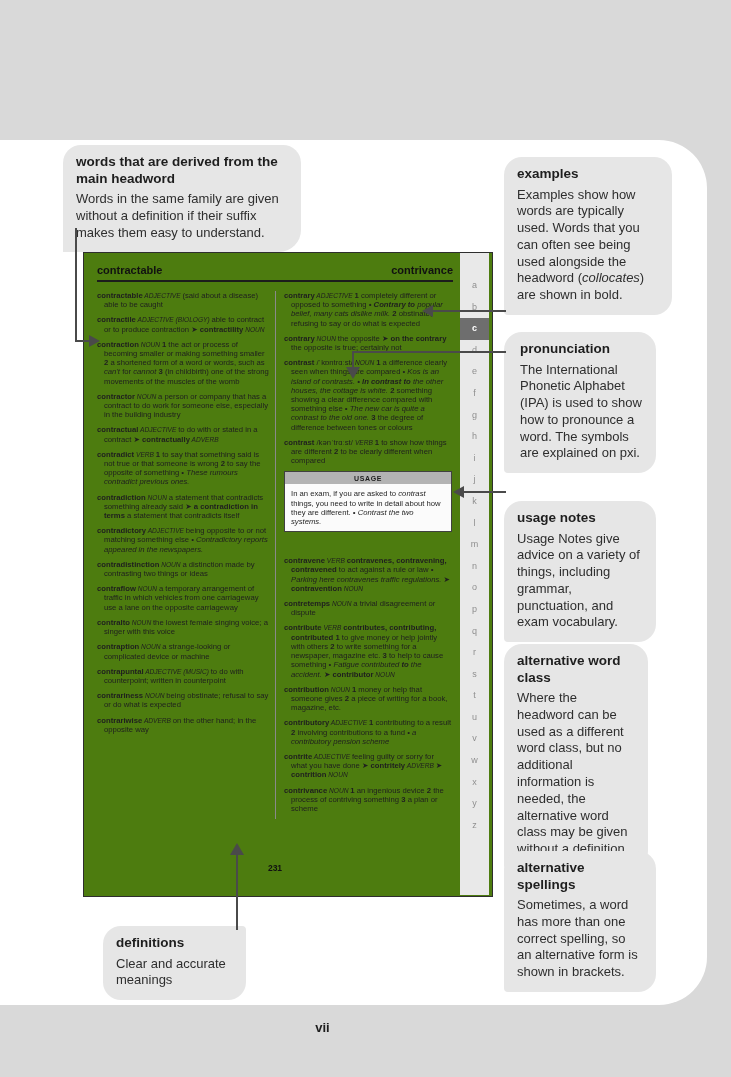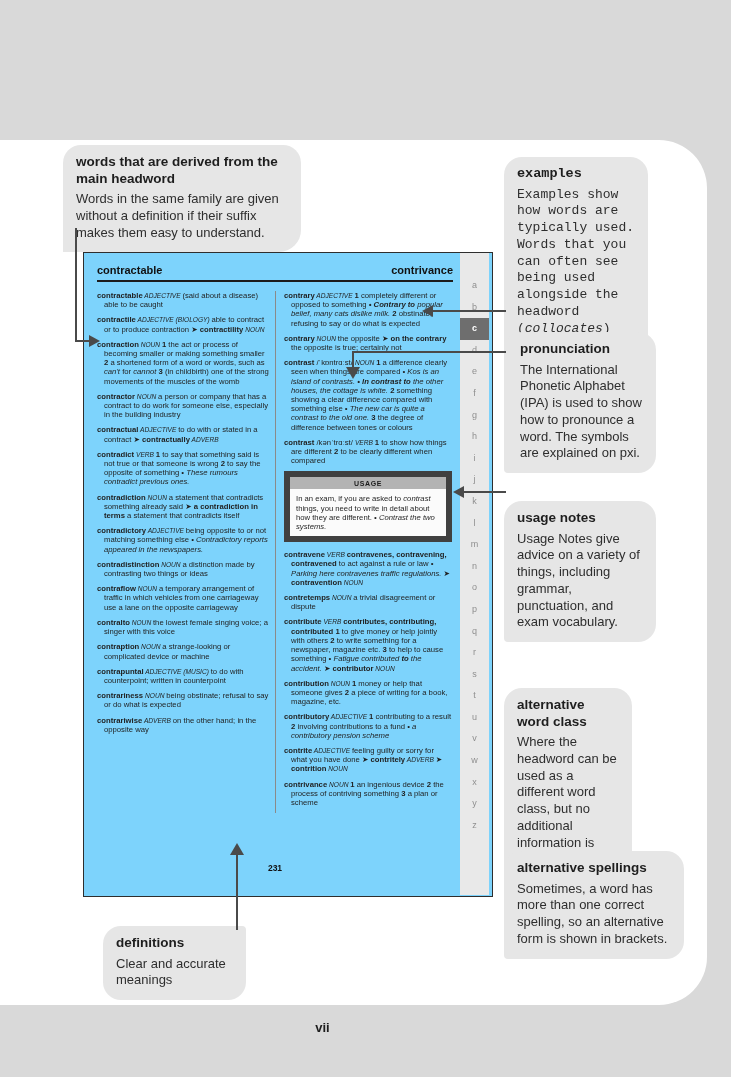--- a/index.html
+++ b/index.html
@@ -16,30 +16,30 @@
   
   .callout{
     position:absolute;background:#e6e6e6;
     padding:9px 13px 11px 13px;box-sizing:border-box;
   }
   .callout h3{
     margin:0 0 4px 0;font-size:13.5px;line-height:16.5px;font-weight:700;color:#1e1e1e;
   }
   .callout .cbody{font-size:13px;line-height:16.8px;color:#2e2e2e;}
   .co-derived{left:63px;top:145px;width:238px;border-radius:18px 18px 22px 0;}
-  .co-examples{left:504px;top:157px;width:144px;border-radius:18px 18px 18px 4px;font-family:Liberation Mono, monospace;}
+  .co-examples{left:504px;top:157px;width:168px;border-radius:18px 18px 18px 4px;}
   .co-pronunciation{left:504px;top:332px;width:152px;border-radius:18px 18px 18px 4px;padding-left:16px;}
   .co-usage{left:504px;top:477px;width:152px;border-radius:18px 18px 18px 4px;margin-top:24px;}
-  .co-altclass{left:504px;top:644px;width:128px;border-radius:18px 18px 18px 4px;margin-top:44px;}
-  .co-altspell{left:504px;top:851px;width:180px;border-radius:18px 18px 18px 4px;}
+  .co-altclass{left:504px;top:644px;width:144px;border-radius:18px 18px 18px 4px;}
+  .co-altspell{left:504px;top:851px;width:152px;border-radius:18px 18px 18px 4px;}
   .co-definitions{left:103px;top:926px;width:143px;border-radius:18px 4px 18px 18px;}
   
   .dict-page{
     position:absolute;left:83px;top:252px;width:410px;height:645px;
-    background:#7dd3fc;border:1.5px solid #2e2e2e;box-sizing:border-box;overflow:hidden;
+    background:#4d7c0f;border:1.5px solid #2e2e2e;box-sizing:border-box;overflow:hidden;
   }
   .alpha-strip{
     position:absolute;right:3px;top:0;width:29px;height:642px;
     background:#e9e9e9;padding-top:22px;box-sizing:border-box;
   }
   .alpha-letter{
     height:21.6px;line-height:21.6px;text-align:center;
     font-size:9px;color:#8f8f8f;
   }
   .alpha-letter.active{background:#6e6e6e;color:#ffffff;font-weight:700;}
@@ -51,21 +51,21 @@
   .col+.col{border-left:1px solid #8a8a8a;padding-left:8px;margin-left:5px;width:168px;}
   .entry{
     margin:0 0 6px 0;padding-left:7px;text-indent:-7px;
     font-size:7.7px;line-height:9.2px;color:#1f1f1f;
   }
   .sg-hw{font-weight:700;}
   .sg-b{font-weight:700;}
   .sg-i{font-style:italic;}
   .sg-bi{font-weight:700;font-style:italic;}
   .sg-pos{font-style:italic;font-size:6.6px;}
-  .usage-box{margin:2px 0 8px 0;border:6px solid #404040;}
+  .usage-box{margin:2px 0 24px 0;border:1px solid #404040;}
   .usage-head{
     background:#b3b3b3;color:#1c1c1c;font-weight:700;font-size:7px;
     letter-spacing:.6px;text-align:center;padding:2.5px 0;
   }
   .usage-body{
     padding:5px 6px;font-size:7.7px;line-height:9.2px;background:#fbfbfb;color:#1f1f1f;
   }
   .page-number{
     position:absolute;left:13px;top:610px;width:356px;text-align:center;
     font-weight:700;font-size:8.5px;color:#111;

